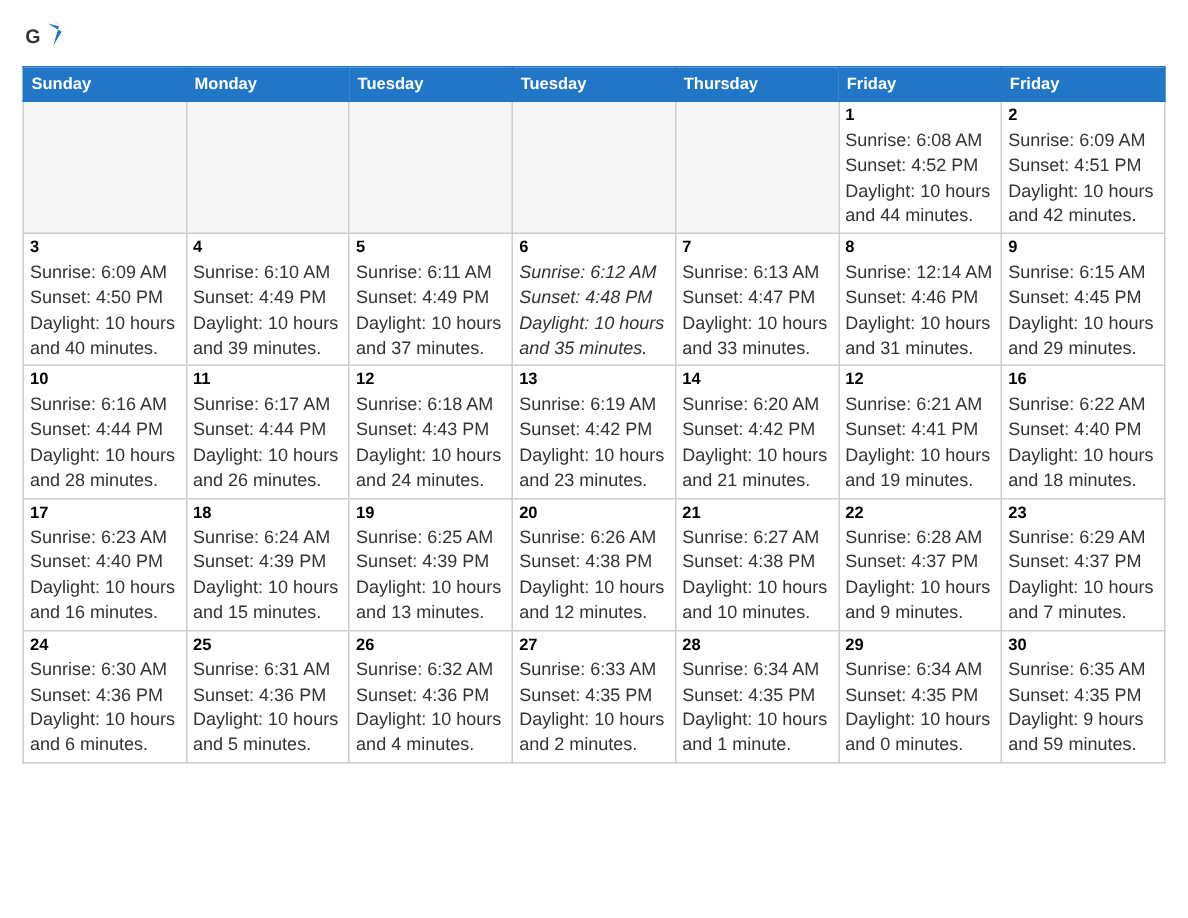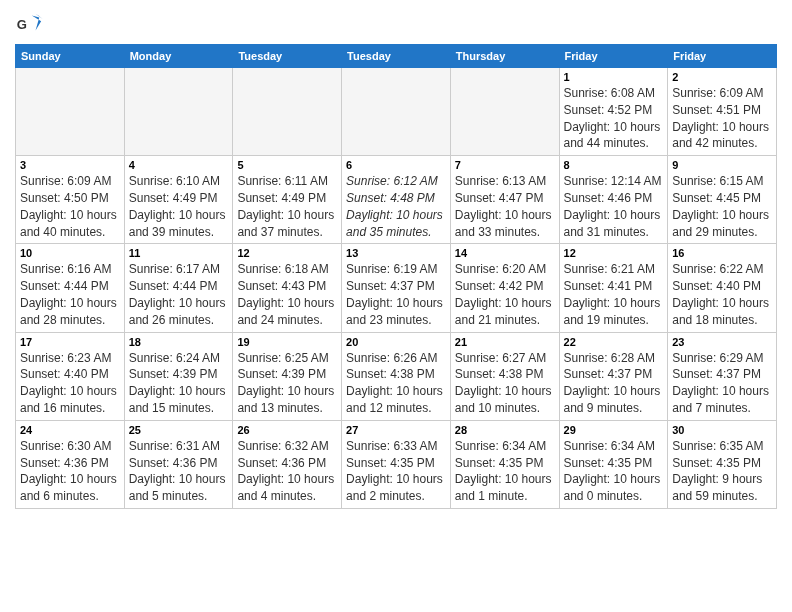--- a/index.html
+++ b/index.html
@@ -214,21 +214,21 @@
           <td>
             <div class="day-num">12</div>
             <div class="day-info" style="white-space: pre-line;">Sunrise: 6:18 AM
 Sunset: 4:43 PM
 Daylight: 10 hours
 and 24 minutes.</div>
           </td>
           <td>
             <div class="day-num">13</div>
             <div class="day-info" style="white-space: pre-line;">Sunrise: 6:19 AM
-Sunset: 4:37 PM
+Sunset: 4:42 PM
 Daylight: 10 hours
 and 23 minutes.</div>
           </td>
           <td>
             <div class="day-num">14</div>
             <div class="day-info" style="white-space: pre-line;">Sunrise: 6:20 AM
 Sunset: 4:42 PM
 Daylight: 10 hours
 and 21 minutes.</div>
           </td>

